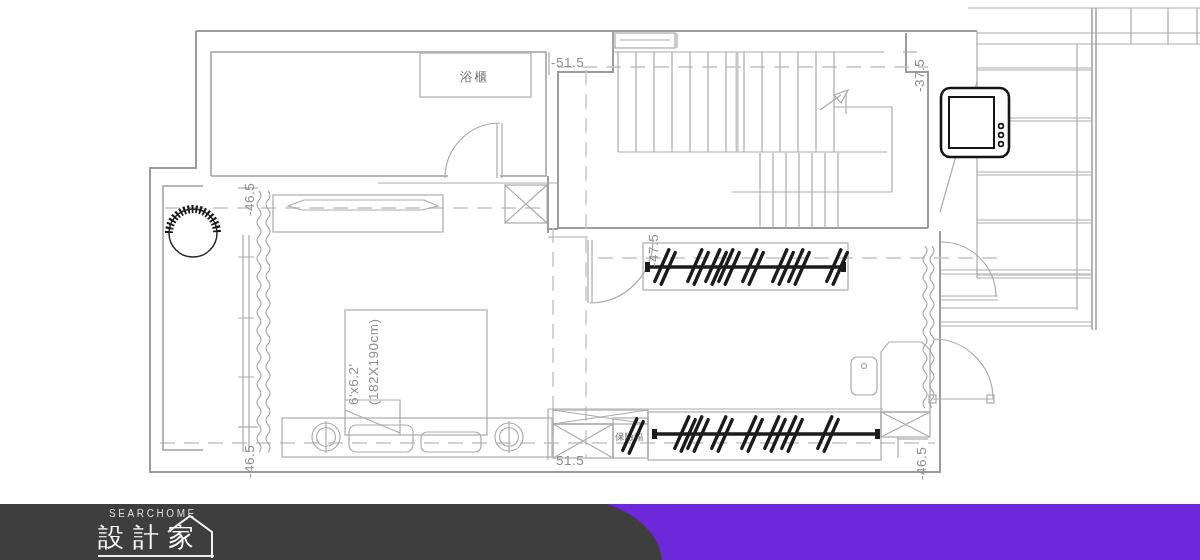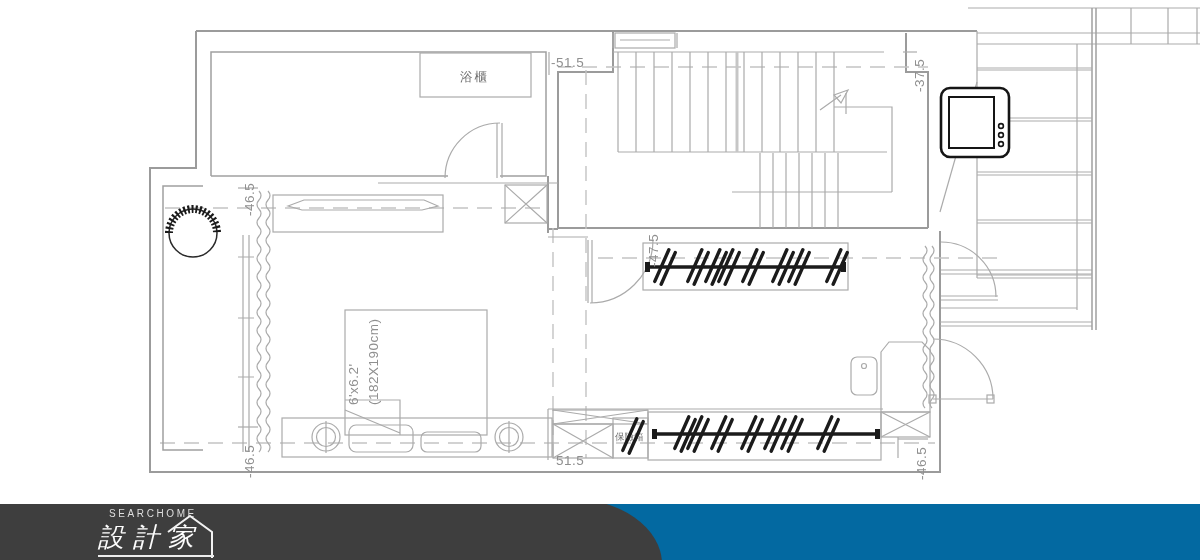--- a/index.html
+++ b/index.html
@@ -10,26 +10,26 @@
   .w  { stroke:#9b9b9b; stroke-width:2;   fill:none; }
   .t  { stroke:#ababab; stroke-width:1.2; fill:none; }
   .t15{ stroke:#a0a0a0; stroke-width:1.5; fill:none; }
   .d  { stroke:#c3c3c3; stroke-width:1.4; fill:none; stroke-dasharray:15 9; }
   .k  { stroke:#1b1b1b; fill:none; }
   .kd { fill:#1b1b1b; stroke:none; }
   .dim{ fill:#8f8f8f; font-size:13.5px; letter-spacing:.5px; font-family:"Liberation Sans",sans-serif;}
   .cjk{ fill:#6f6f6f; font-size:12.5px; letter-spacing:2px; font-family:"Liberation Sans",sans-serif;}
   .cjk-s{ fill:#6f6f6f; font-size:9.5px; font-family:"Liberation Sans",sans-serif;}
   
-  .footer{position:absolute;left:0;top:504px;width:1200px;height:56px;background:#0369a1;overflow:hidden;}
+  .footer{position:absolute;left:0;top:504px;width:1200px;height:56px;background:#6d28d9;overflow:hidden;}
   .pill{position:absolute;left:-50px;top:-6px;width:712px;height:78px;background:#3e3e3e;
         border-top-right-radius:95px 66px;}
   .brand{position:absolute;left:98px;top:4px;width:130px;height:52px;color:#fff;}
   .brand-small{font-size:10px;letter-spacing:2.6px;color:#dedede;margin-left:11px;}
-  .brand-main{font-size:26px;letter-spacing:9px;color:#fdfdfd;margin-top:1px;font-style:italic;}
+  .brand-main{font-size:26px;letter-spacing:9px;color:#fdfdfd;margin-top:1px;}
   .brand-underline{position:absolute;left:0;top:47px;width:116px;height:2px;background:#ececec;}
   .house-svg{position:absolute;left:66px;top:2px;}
   .company{position:absolute;right:40px;top:9px;font-size:30px;font-weight:bold;
            letter-spacing:4px;color:#fcfcfc;}
 </style>
 </head>
 <body>
 
 <div class="canvas">
 

